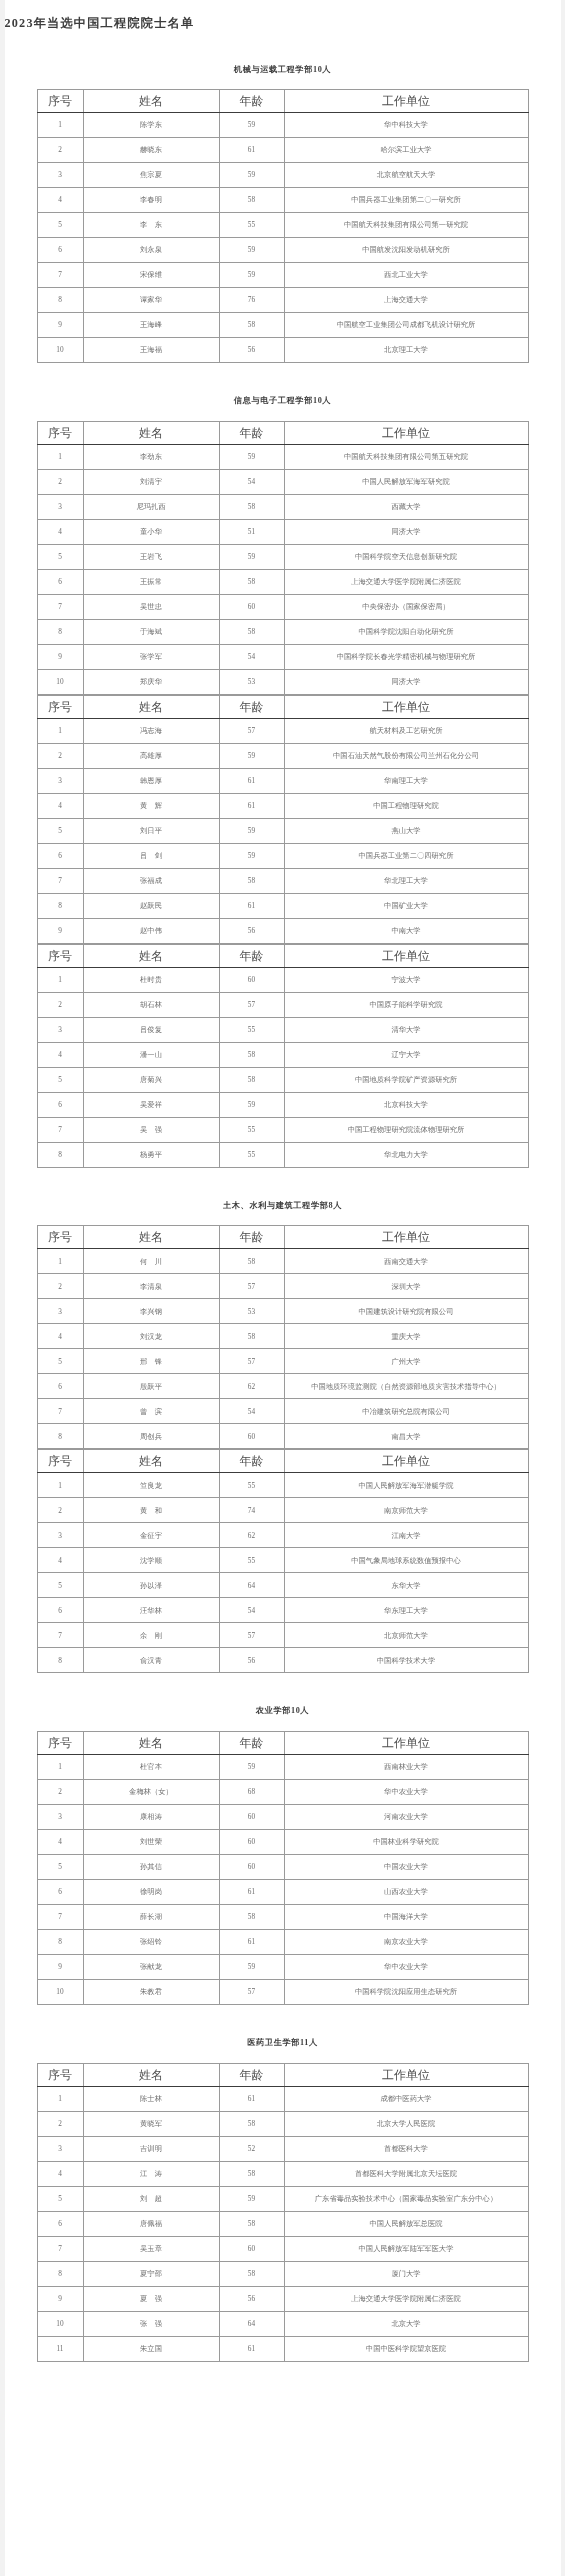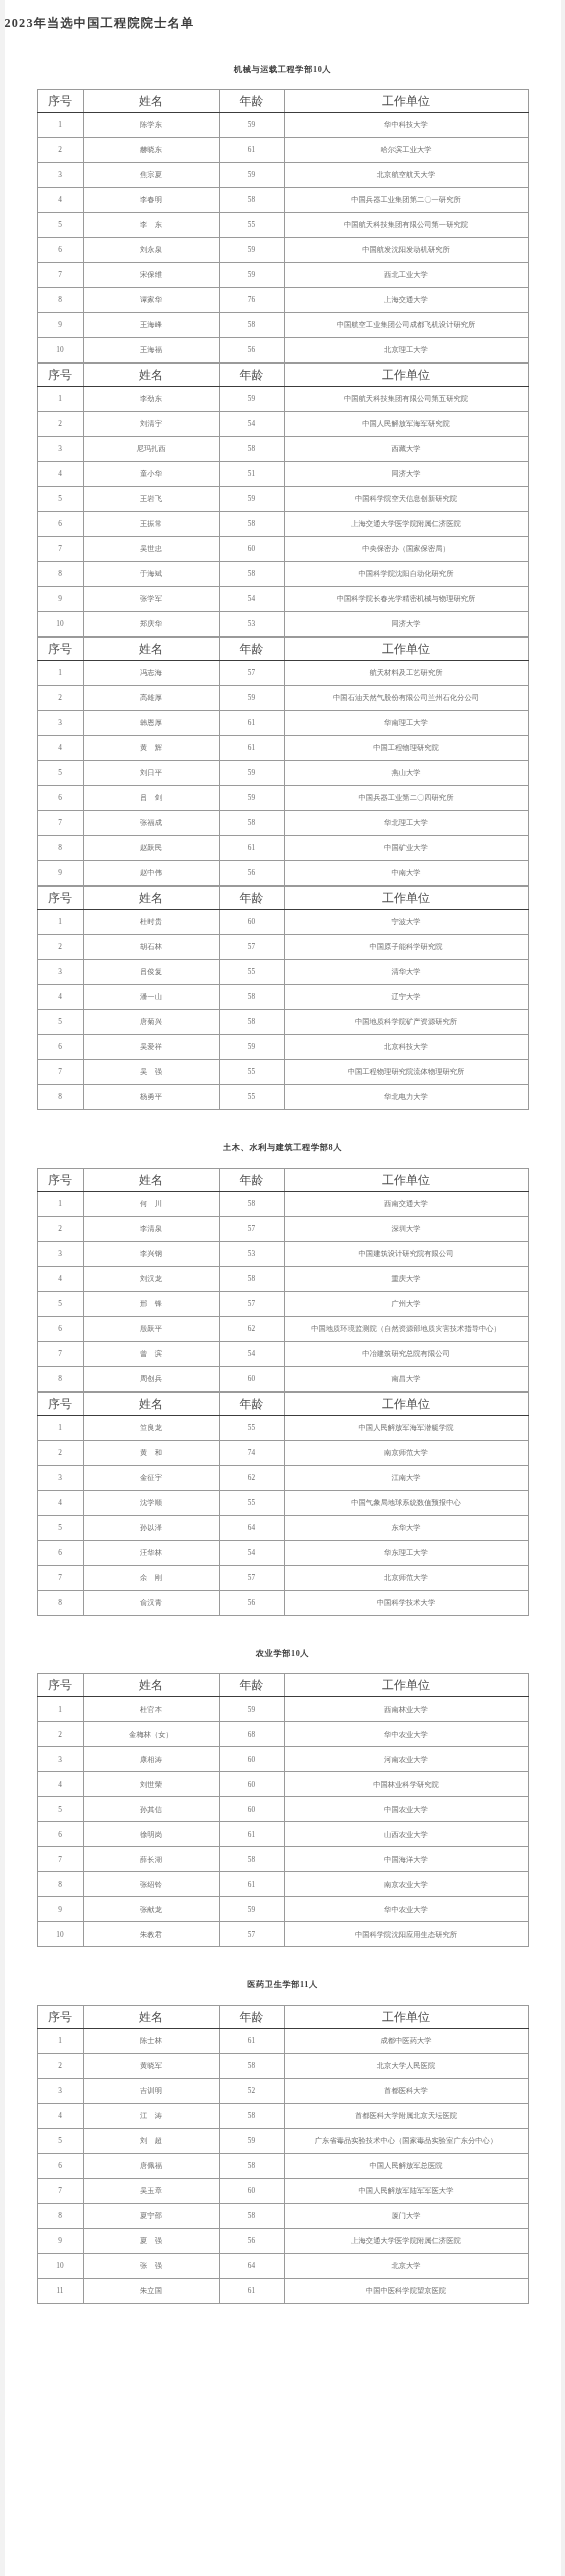--- a/index.html
+++ b/index.html
@@ -148,20 +148,21 @@
             <tr>
               <td>10</td>
               <td>王海福</td>
               <td>56</td>
               <td>北京理工大学</td>
             </tr>
           </tbody>
         </table>
       </section>
       <section class="section">
+        <div class="section-title">信息与电子工程学部10人</div>
         <table class="roster">
           <thead>
             <tr>
               <th>序号</th>
               <th>姓名</th>
               <th>年龄</th>
               <th>工作单位</th>
             </tr>
           </thead>
           <tbody>

